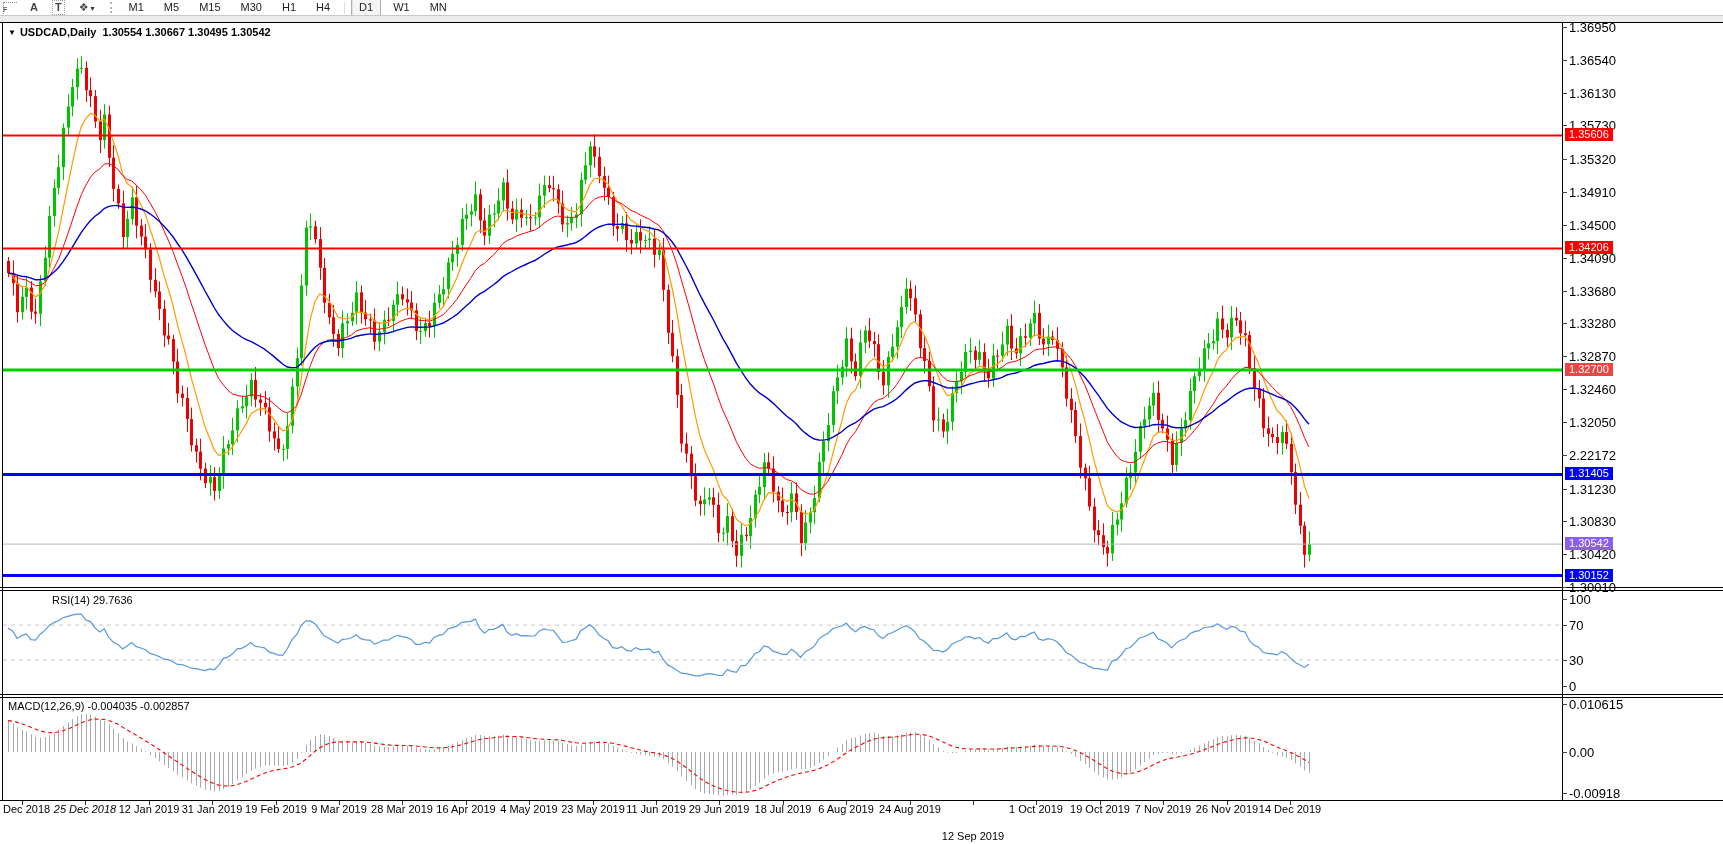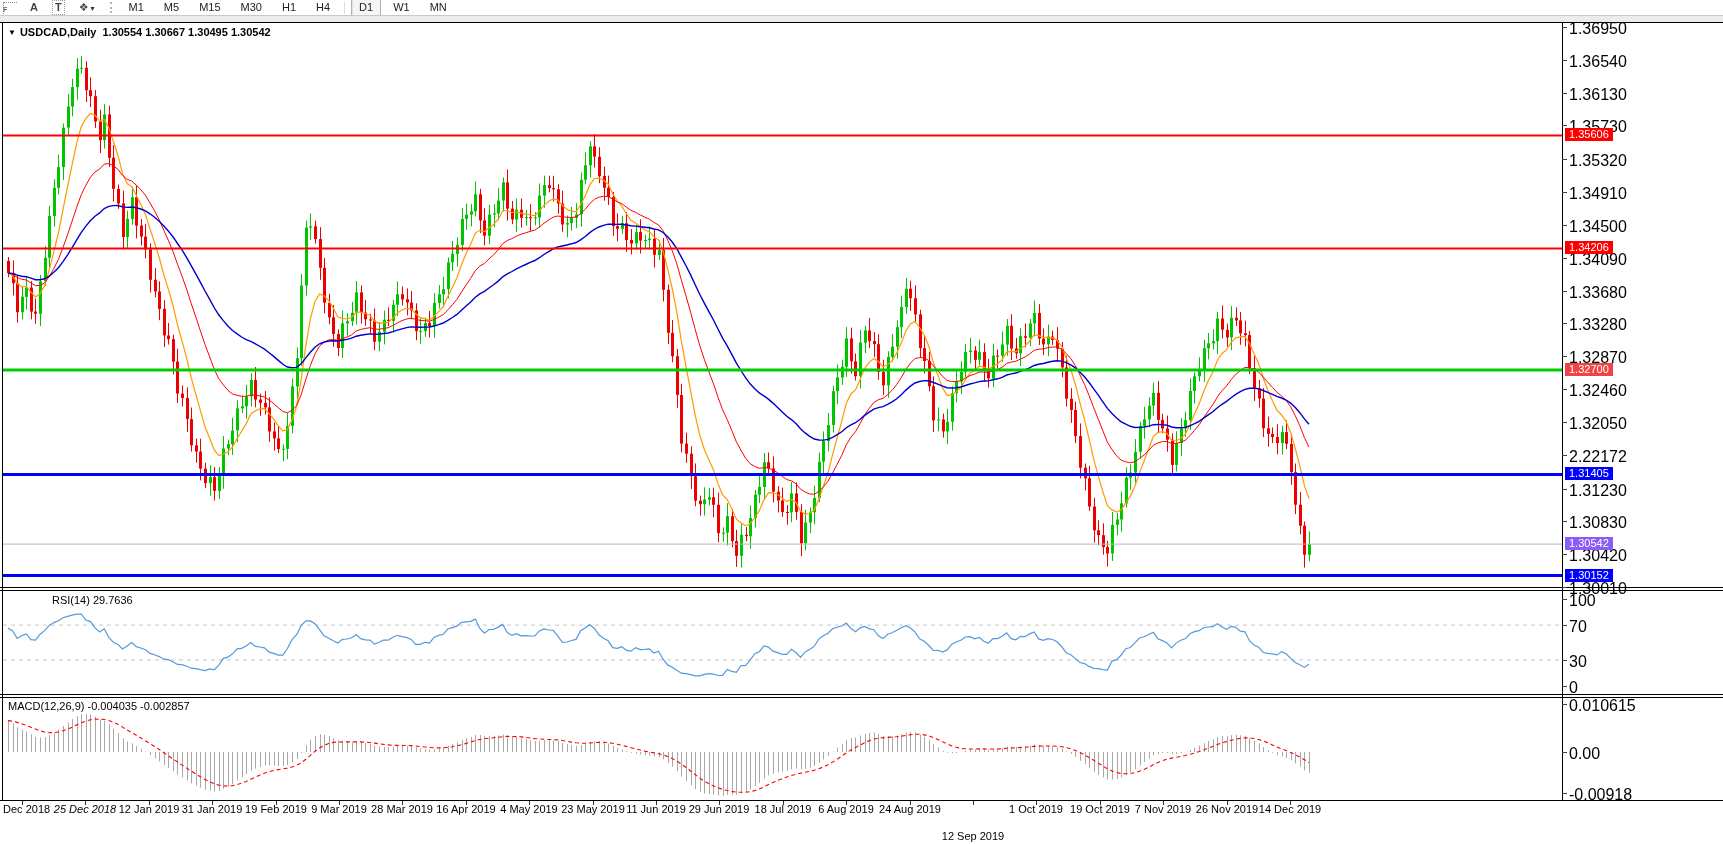--- a/index.html
+++ b/index.html
@@ -17,21 +17,21 @@
   .tf-btn{height:13px;line-height:13px;font-size:11px;color:#222;padding:4px 7px;margin:0 2px;border:1px solid transparent;cursor:default;}
   .tf-btn.active{border:1px solid #b0b0b0;background:#f5f5f5;box-shadow:inset 1px 1px 0 #e2e2e2;}
   #strip{position:absolute;left:0;top:15px;width:100%;height:7px;background:#ececec;border-top:1px solid #c9c9c9;}
   
   .hline-full{position:absolute;left:0;width:100%;height:1px;background:#000;}
   .vline{position:absolute;width:1px;background:#000;}
   .panel-label{position:absolute;font-size:11px;color:#000;white-space:pre;}
   #chart-title{position:absolute;left:8px;top:26px;font-size:11px;font-weight:bold;color:#000;}
   #chart-title .dd{font-size:8px;margin-right:4px;vertical-align:1px;}
   
-  .scale-lbl{position:absolute;left:1569px;font-size:16px;color:#000;white-space:nowrap;}
+  .scale-lbl{position:absolute;left:1569px;font-size:13px;color:#000;white-space:nowrap;}
   .scale-tick{position:absolute;left:1562px;width:5px;height:1px;background:#444;}
   .badge{position:absolute;left:1565px;font-size:11px;color:#fff;padding:0 4px;height:13px;line-height:13px;white-space:nowrap;z-index:5;}
   
   .date-lbl{position:absolute;top:803px;font-size:11px;color:#000;transform:translateX(-50%);white-space:nowrap;}
   .date-tick{position:absolute;top:801px;width:1px;height:4px;background:#333;}
   
   #tabbar{position:absolute;left:0;top:818px;width:100%;height:26px;background:#f0f0f0;border-top:1px solid #9a9a9a;box-shadow:inset 0 1px 0 #fdfdfd;}
   .tab{position:relative;display:inline-block;font-size:12px;color:#8d8d8d;padding:4px 14px 0 14px;height:22px;box-sizing:border-box;cursor:default;}
   .tab.active{background:#fff;color:#000;font-weight:bold;border:1px solid #4a4a4a;border-bottom:none;margin-top:1px;padding-top:3px;}
   .tab-sep{display:inline-block;color:#c0c0c0;font-size:12px;padding:4px 0 0 0;vertical-align:top;}

